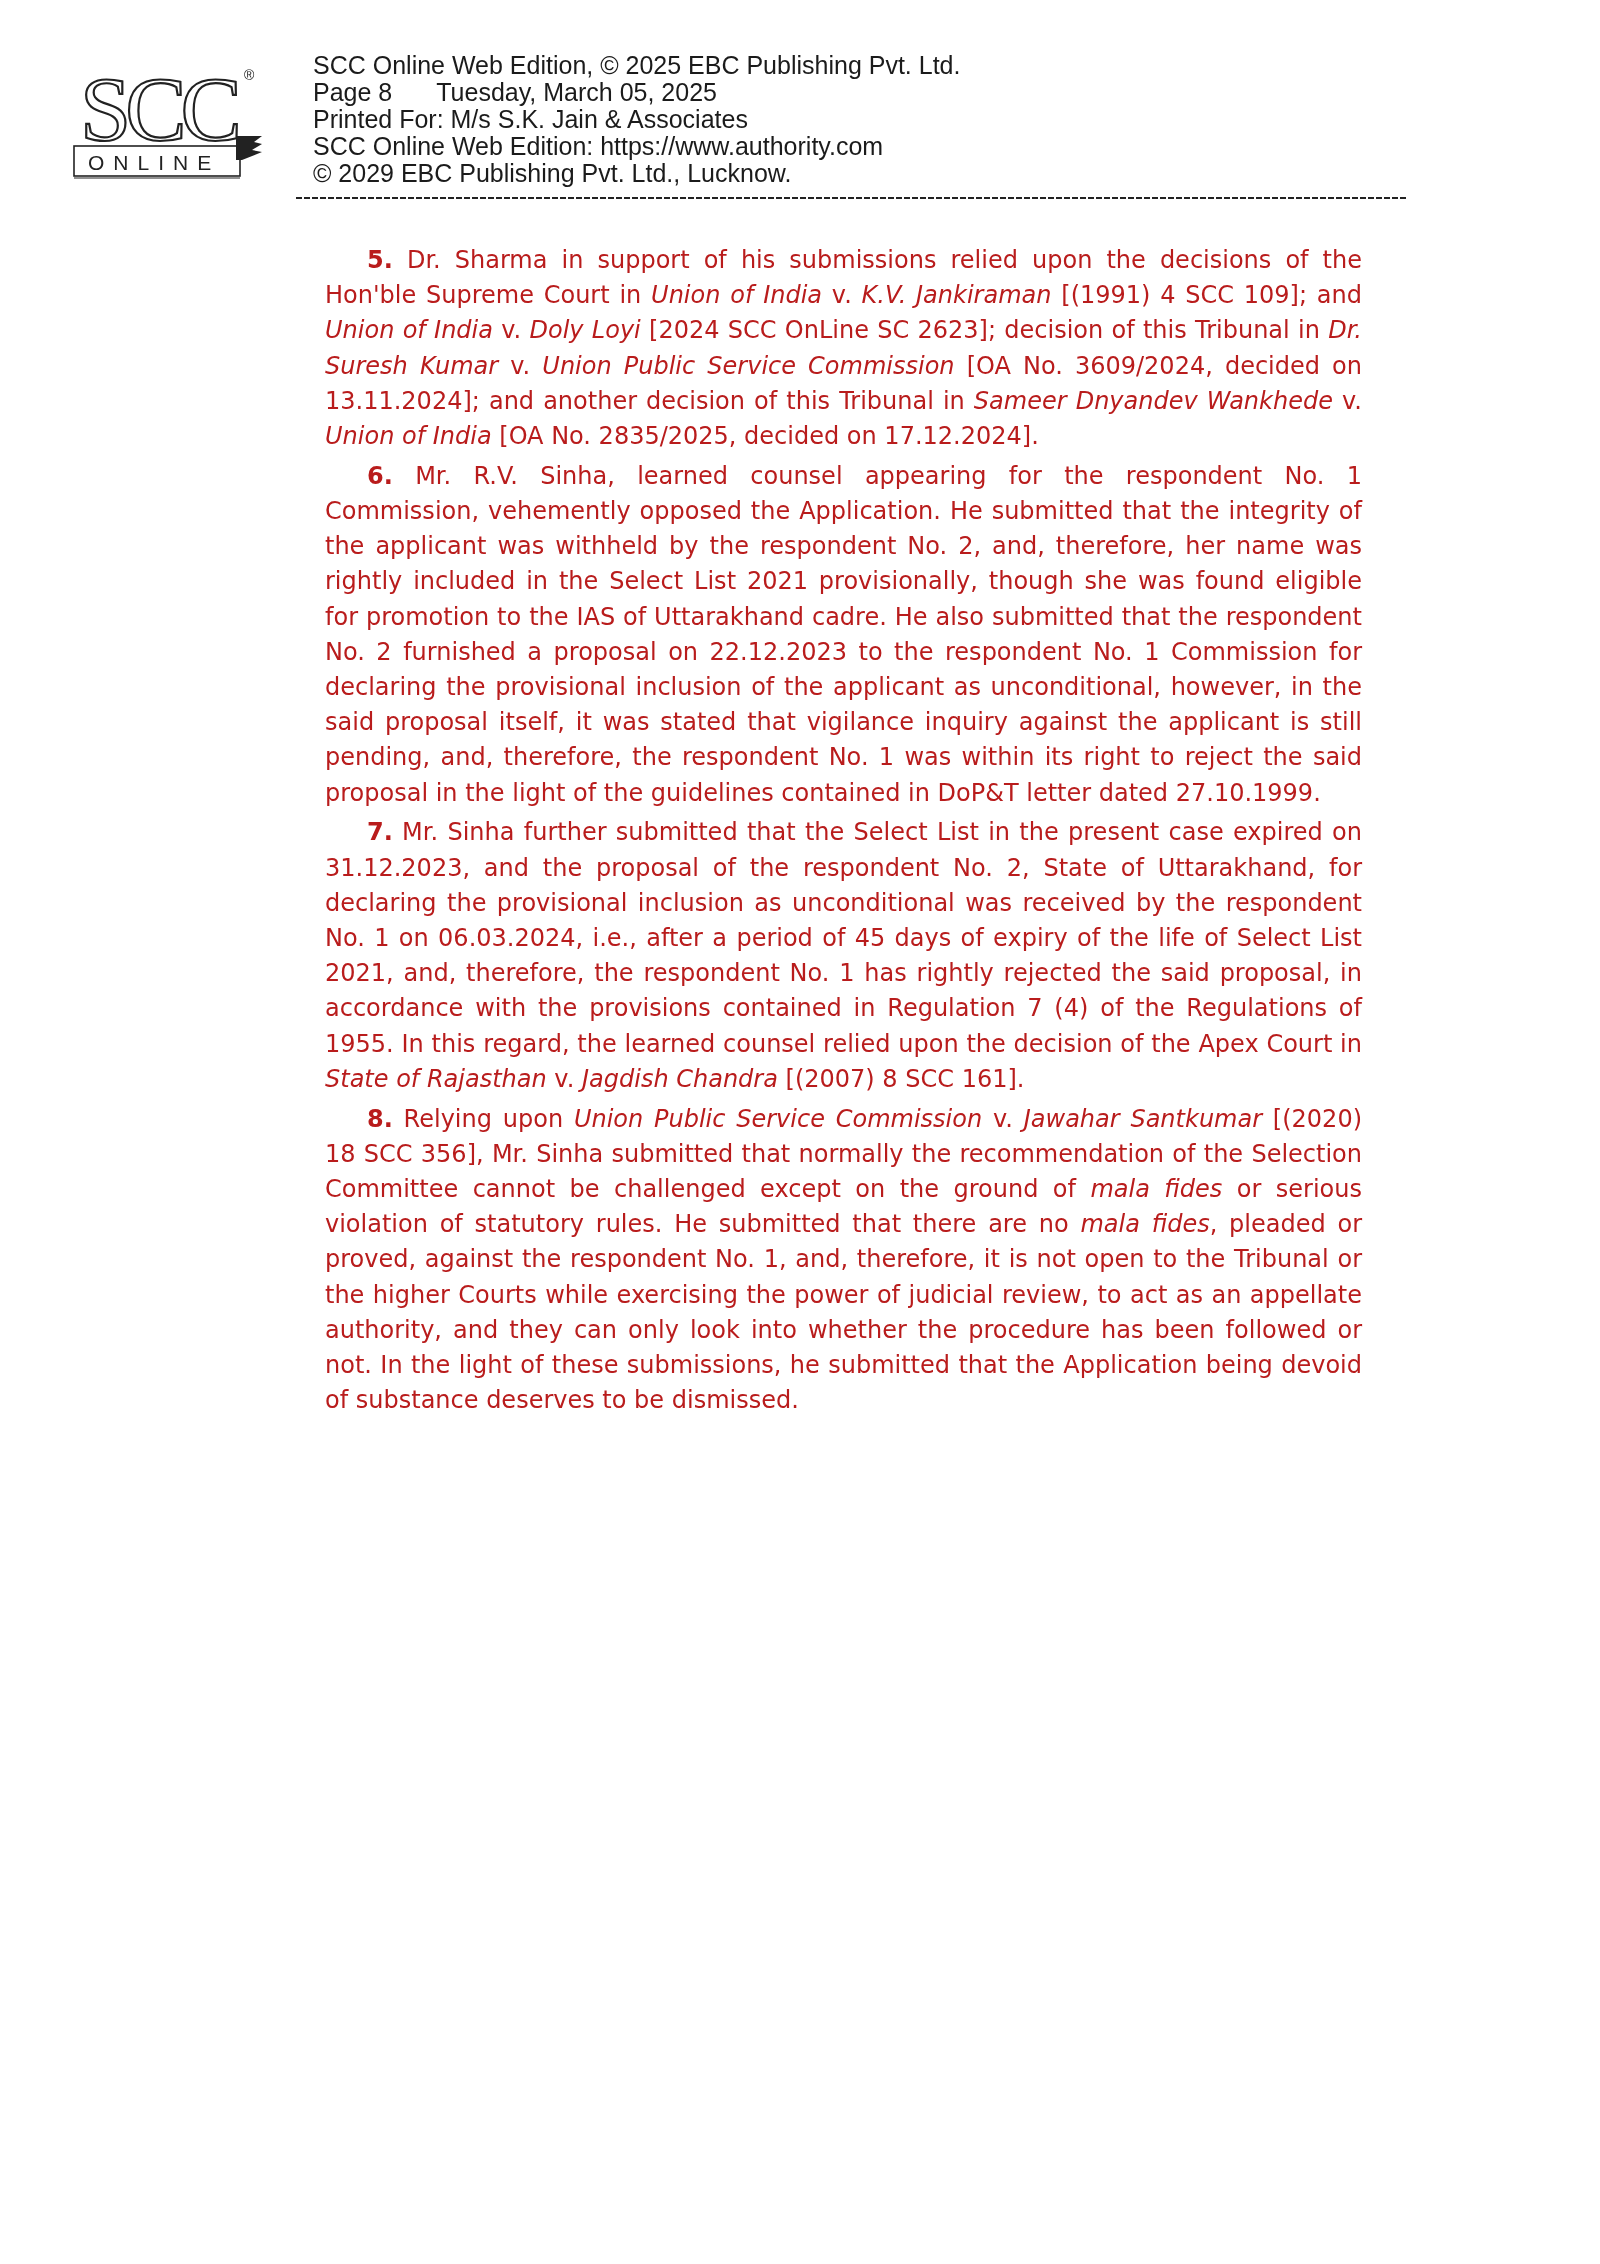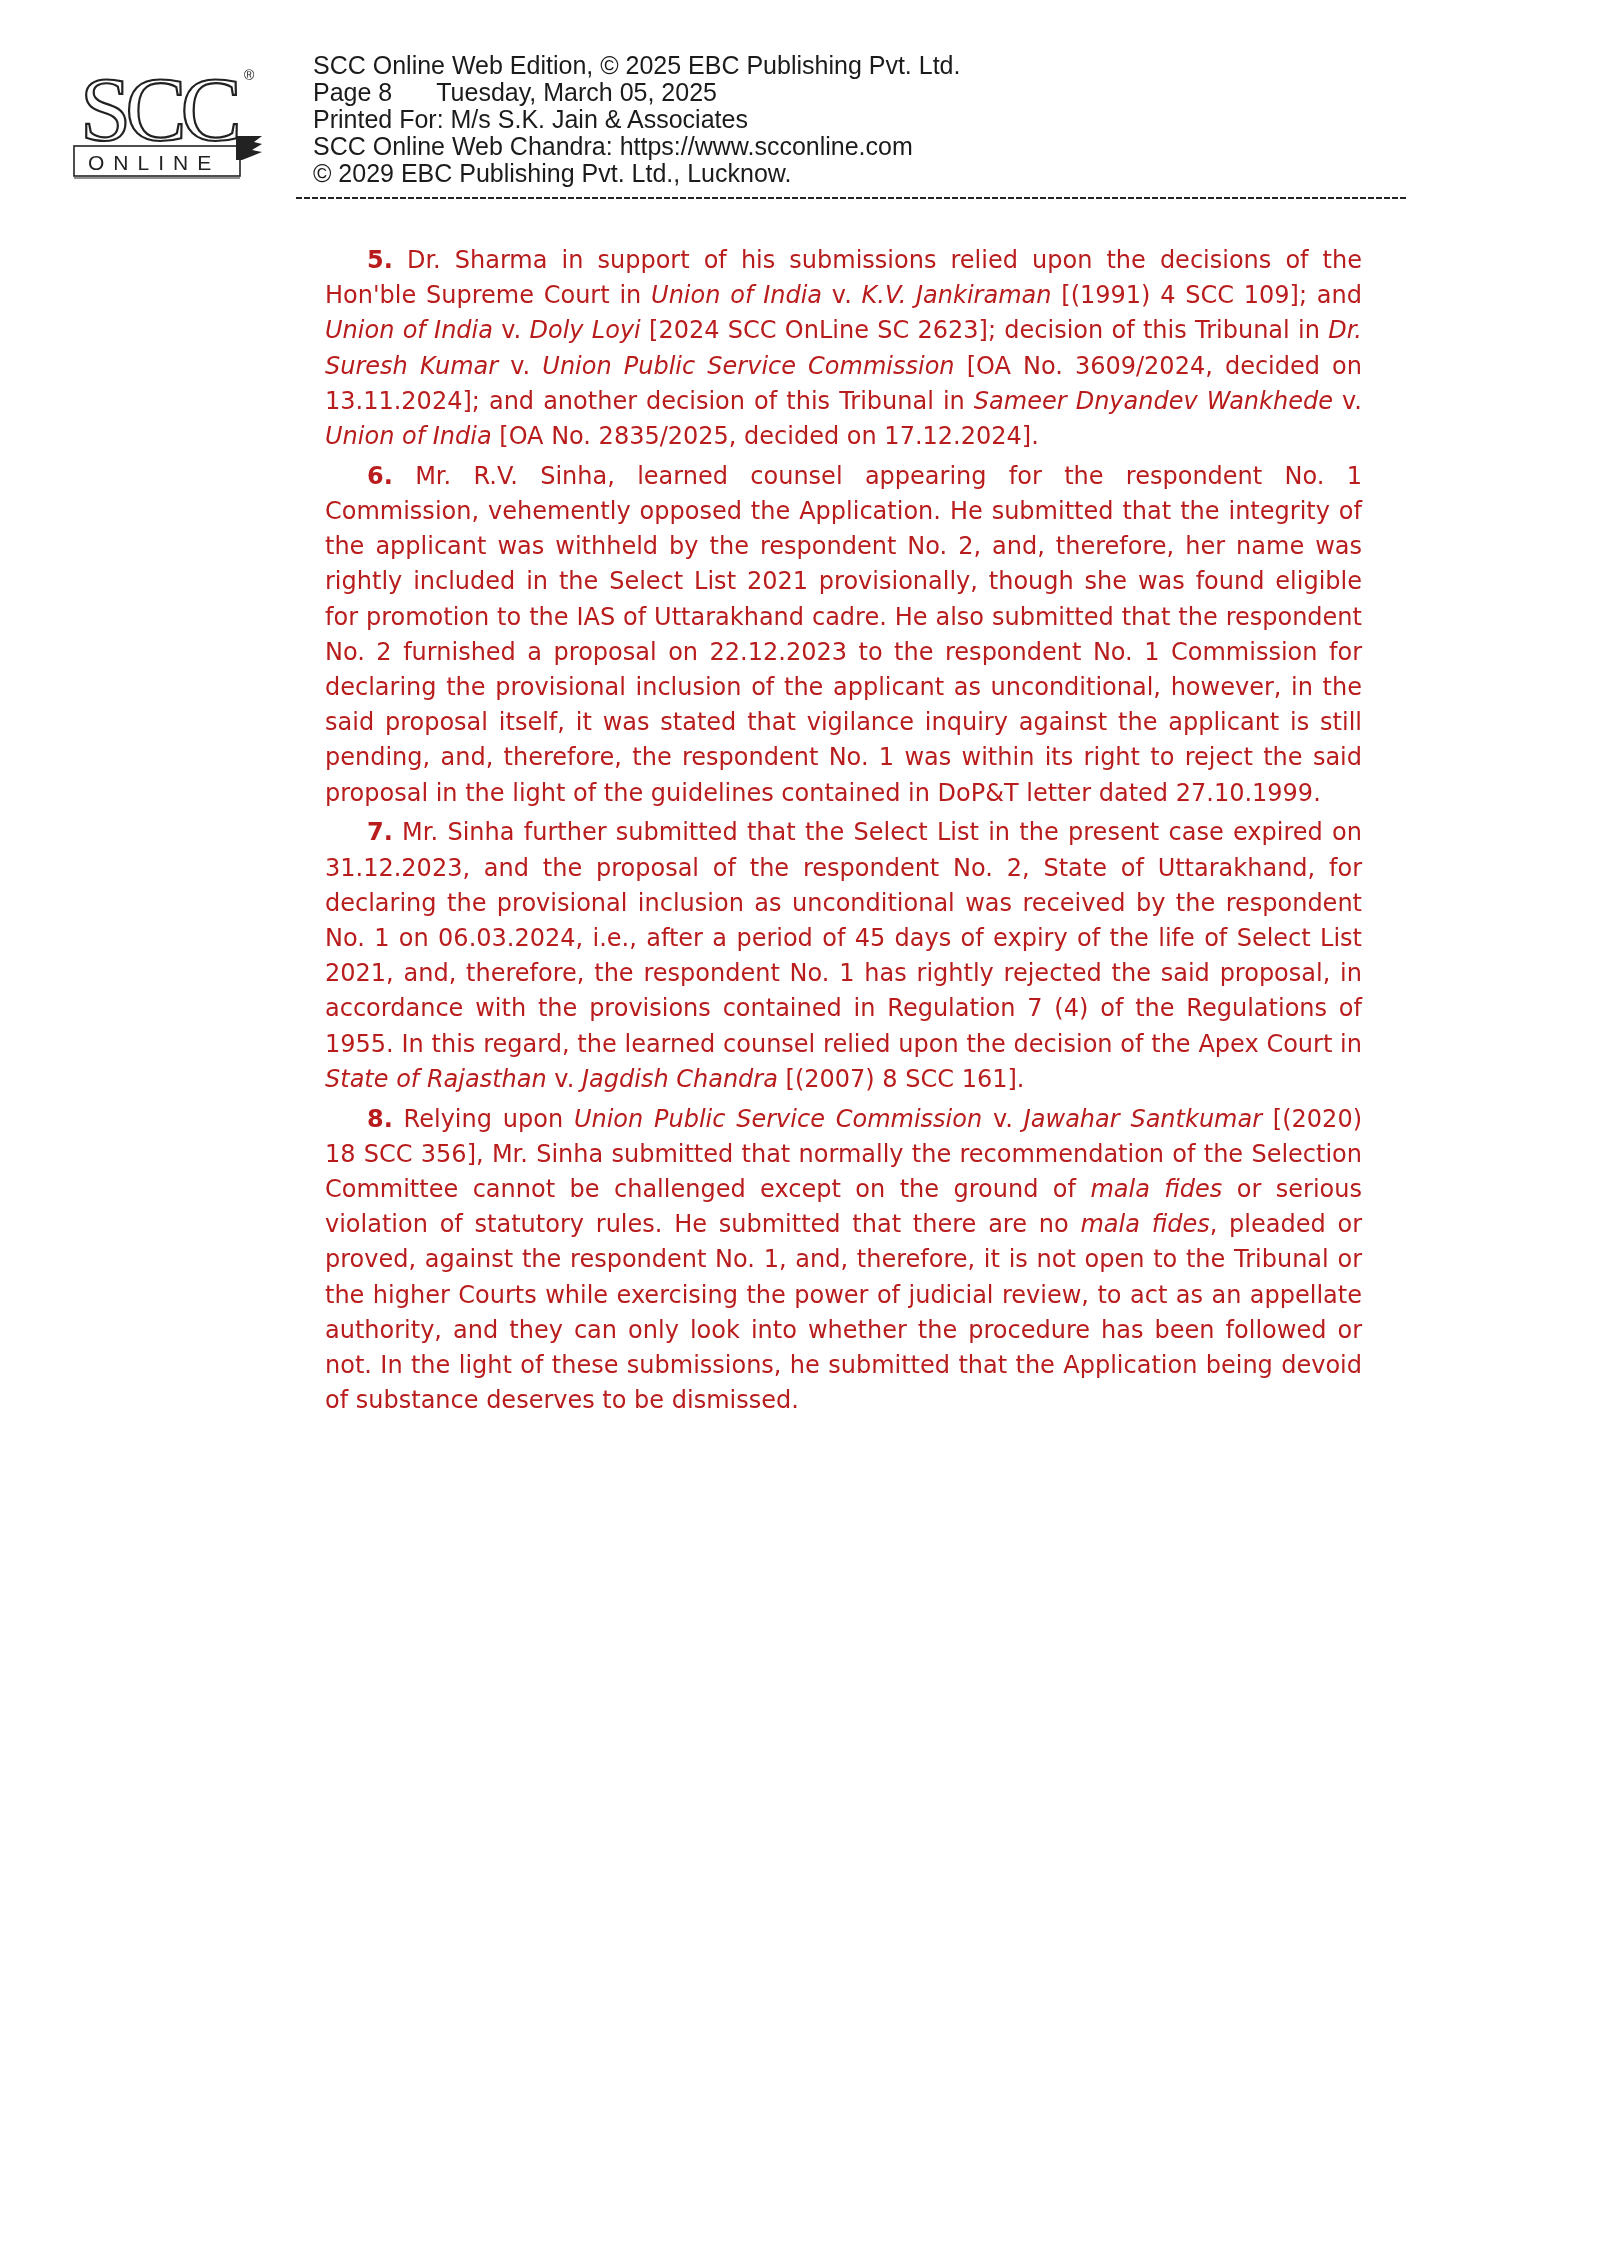--- a/index.html
+++ b/index.html
@@ -27,21 +27,21 @@
     <line x1="8" y1="118" x2="174" y2="118" stroke="#222" stroke-width="1"></line>
     <text x="22" y="110" font-family="Liberation Sans, sans-serif" font-size="21" fill="#222" letter-spacing="9">ONLINE</text>
     <polygon points="170,76 196,76 188,82 196,84 186,90 196,92 176,100 170,100" fill="#222"></polygon>
   </svg>
 </div>
 
 <div class="hdr">
   <div>SCC Online Web Edition, © 2025 EBC Publishing Pvt. Ltd.</div>
   <div><span>Page 8</span><span class="gap"></span><span>Tuesday, March 05, 2025</span></div>
   <div>Printed For: M/s S.K. Jain &amp; Associates</div>
-  <div>SCC Online Web Chandra: https://www.scconline.com</div>
+  <div>SCC Online Web Edition: https://www.authority.com</div>
   <div>© 2029 EBC Publishing Pvt. Ltd., Lucknow.</div>
 </div>
 
 <div class="rule"></div>
 
 <div class="body" id="doc-body">
     <p class="para"><span class="num">5.</span><span> Dr. Sharma in support of his submissions relied upon the decisions of the Hon'ble Supreme Court in </span><em>Union of India</em><span> v. </span><em>K.V. Jankiraman</em><span> [(1991) 4 SCC 109]; and </span><em>Union of India</em><span> v. </span><em>Doly Loyi</em><span> [2024 SCC OnLine SC 2623]; decision of this Tribunal in </span><em>Dr. Suresh Kumar</em><span> v. </span><em>Union Public Service Commission</em><span> [OA No. 3609/2024, decided on 13.11.2024]; and another decision of this Tribunal in </span><em>Sameer Dnyandev Wankhede</em><span> v. </span><em>Union of India</em><span> [OA No. 2835/2025, decided on 17.12.2024].</span></p>
     <p class="para"><span class="num">6.</span><span> Mr. R.V. Sinha, learned counsel appearing for the respondent No. 1 Commission, vehemently opposed the Application. He submitted that the integrity of the applicant was withheld by the respondent No. 2, and, therefore, her name was rightly included in the Select List 2021 provisionally, though she was found eligible for promotion to the IAS of Uttarakhand cadre. He also submitted that the respondent No. 2 furnished a proposal on 22.12.2023 to the respondent No. 1 Commission for declaring the provisional inclusion of the applicant as unconditional, however, in the said proposal itself, it was stated that vigilance inquiry against the applicant is still pending, and, therefore, the respondent No. 1 was within its right to reject the said proposal in the light of the guidelines contained in DoP&amp;T letter dated 27.10.1999.</span></p>
     <p class="para"><span class="num">7.</span><span> Mr. Sinha further submitted that the Select List in the present case expired on 31.12.2023, and the proposal of the respondent No. 2, State of Uttarakhand, for declaring the provisional inclusion as unconditional was received by the respondent No. 1 on 06.03.2024, i.e., after a period of 45 days of expiry of the life of Select List 2021, and, therefore, the respondent No. 1 has rightly rejected the said proposal, in accordance with the provisions contained in Regulation 7 (4) of the Regulations of 1955. In this regard, the learned counsel relied upon the decision of the Apex Court in </span><em>State of Rajasthan</em><span> v. </span><em>Jagdish Chandra</em><span> [(2007) 8 SCC 161].</span></p>
     <p class="para"><span class="num">8.</span><span> Relying upon </span><em>Union Public Service Commission</em><span> v. </span><em>Jawahar Santkumar</em><span> [(2020) 18 SCC 356], Mr. Sinha submitted that normally the recommendation of the Selection Committee cannot be challenged except on the ground of </span><em>mala fides</em><span> or serious violation of statutory rules. He submitted that there are no </span><em>mala fides</em><span>, pleaded or proved, against the respondent No. 1, and, therefore, it is not open to the Tribunal or the higher Courts while exercising the power of judicial review, to act as an appellate authority, and they can only look into whether the procedure has been followed or not. In the light of these submissions, he submitted that the Application being devoid of substance deserves to be dismissed.</span></p>

